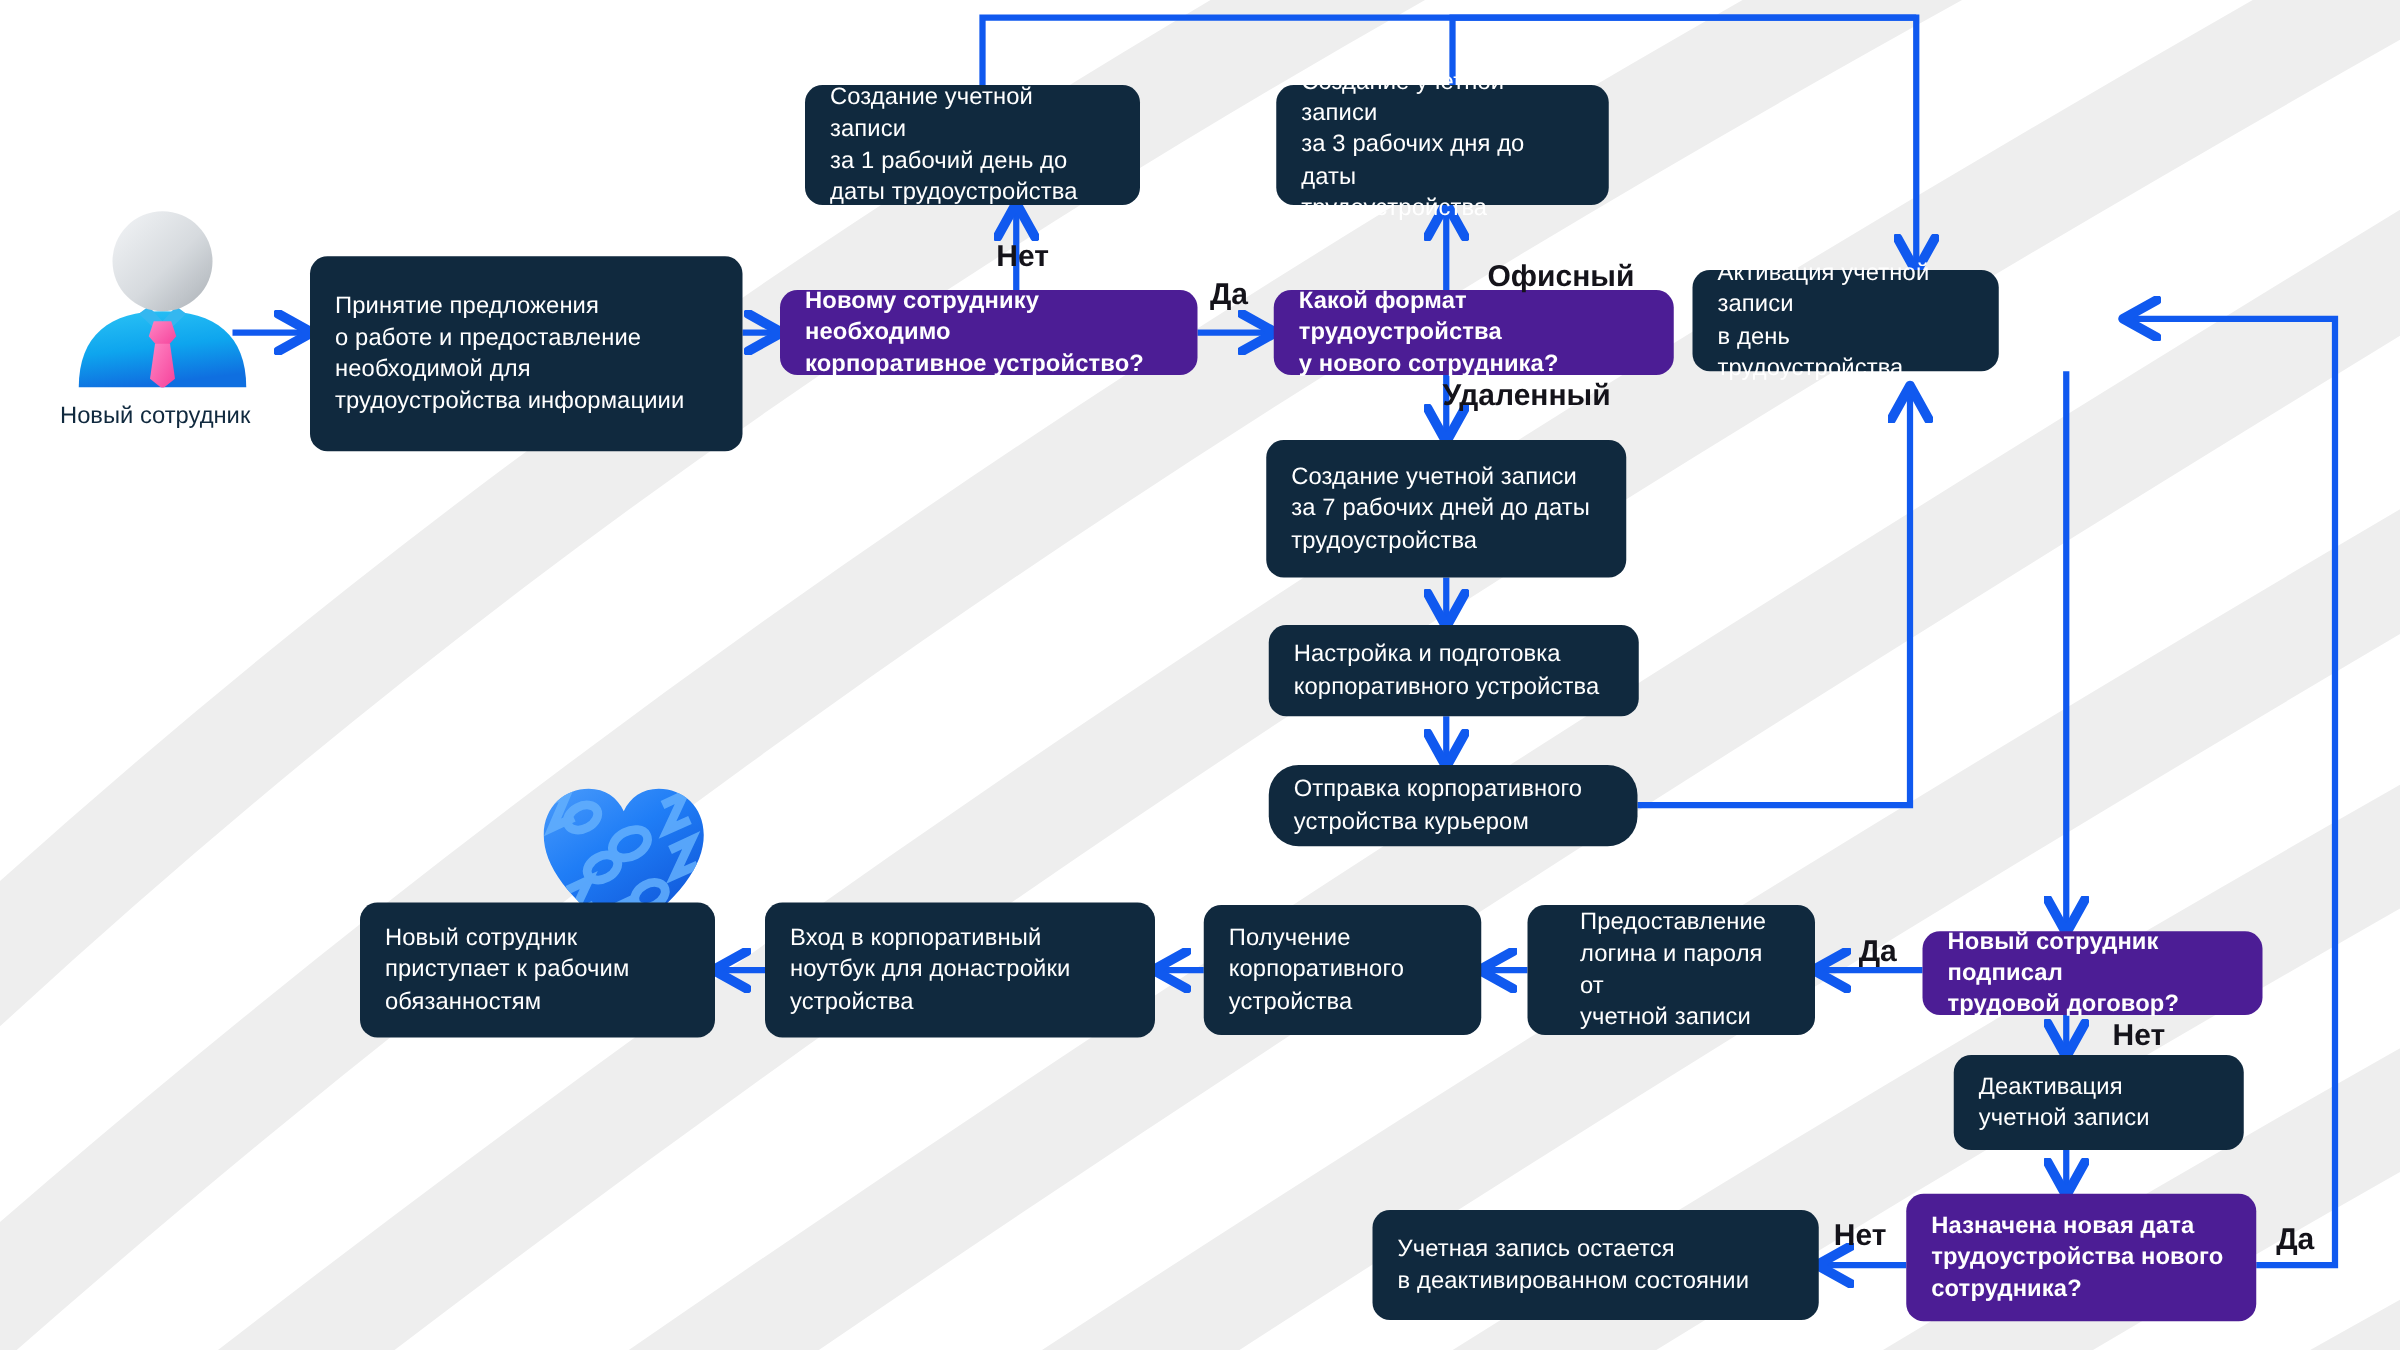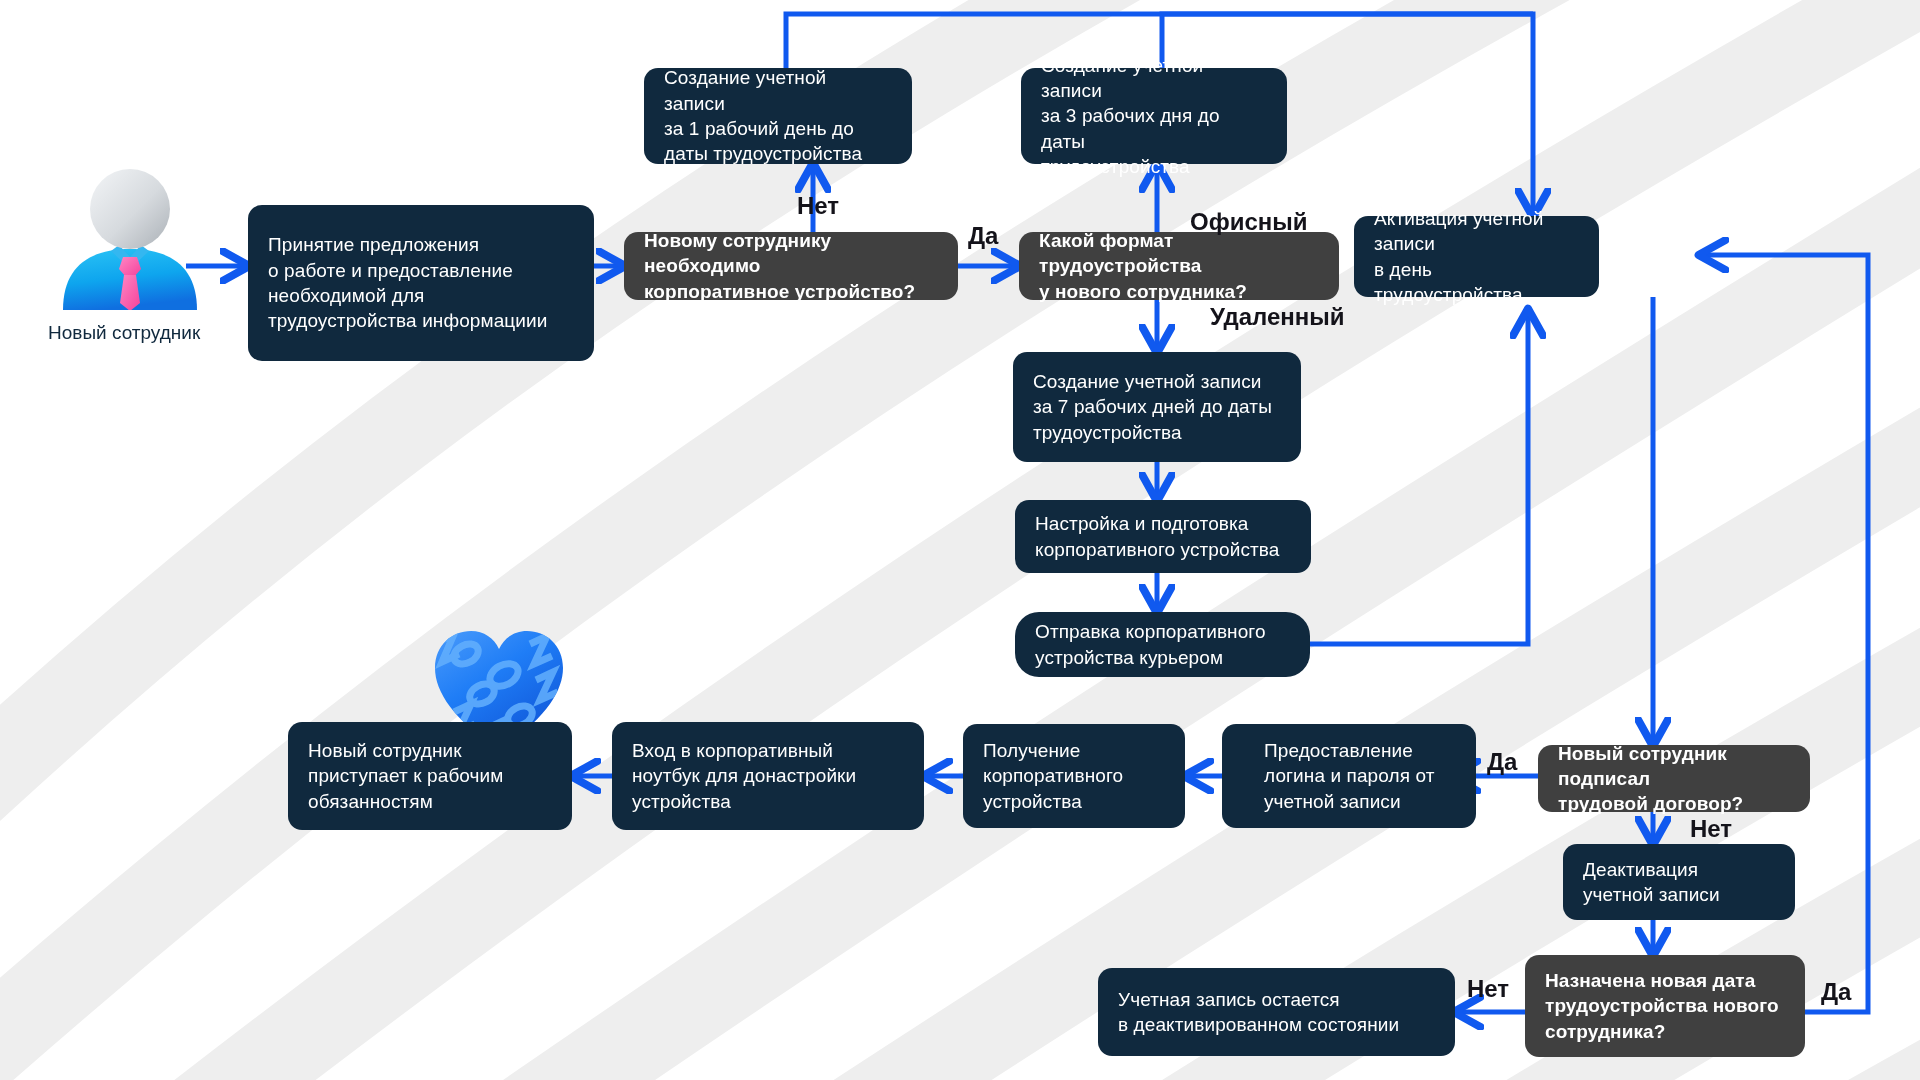--- a/index.html
+++ b/index.html
@@ -18,21 +18,21 @@
     position:absolute;z-index:3;box-sizing:border-box;
     border-radius:14px;
     display:flex;align-items:center;
     padding:14px 20px;
     font-size:19px;line-height:1.33;
     letter-spacing:.1px;
     color:#ffffff;
     white-space:pre-line;
   }
   .dark{background:#10293e;}
-  .blue{background:#404040;align-items:center;}
+  .blue{background:#4c1d95;align-items:center;}
   .blue .t{font-weight:700;}
   .t{display:block;width:100%;}
 
   
   .elabel{
     position:absolute;z-index:4;
     font-size:24px;font-weight:700;color:#14131a;
     white-space:nowrap;
   }
 
@@ -226,21 +226,21 @@
   <span class="t">Назначена новая дата
 трудоустройства нового
 сотрудника?</span>
 </div>
 
 <div class="node dark" style="left:1098px;top:968px;width:357px;height:88px;">
   <span class="t">Учетная запись остается
 в деактивированном состоянии</span>
 </div>
 
-<div class="node dark" style="left:1222px;top:724px;width:254px;height:104px;padding-left:42px;">
+<div class="node dark" style="left:1222px;top:724px;width:230px;height:104px;padding-left:42px;">
   <span class="t">Предоставление
 логина и пароля от
 учетной записи</span>
 </div>
 
 <div class="node dark" style="left:963px;top:724px;width:222px;height:104px;">
   <span class="t">Получение
 корпоративного
 устройства</span>
 </div>
@@ -253,17 +253,17 @@
 
 <div class="node dark" style="left:288px;top:722px;width:284px;height:108px;">
   <span class="t">Новый сотрудник
 приступает к рабочим
 обязанностям</span>
 </div>
 
 <div class="elabel" style="left:797px;top:192px;">Нет</div>
 <div class="elabel" style="left:968px;top:222px;">Да</div>
 <div class="elabel" style="left:1175px;top:208px;margin-left:15px;">Офисный</div>
-<div class="elabel" style="left:1210px;top:303px;">Удаленный</div>
+<div class="elabel" style="left:1154px;top:303px;">Удаленный</div>
 <div class="elabel" style="left:1487px;top:748px;">Да</div>
 <div class="elabel" style="left:1690px;top:815px;">Нет</div>
 <div class="elabel" style="left:1467px;top:975px;">Нет</div>
 <div class="elabel" style="left:1821px;top:978px;">Да</div>
 
 </body></html>

